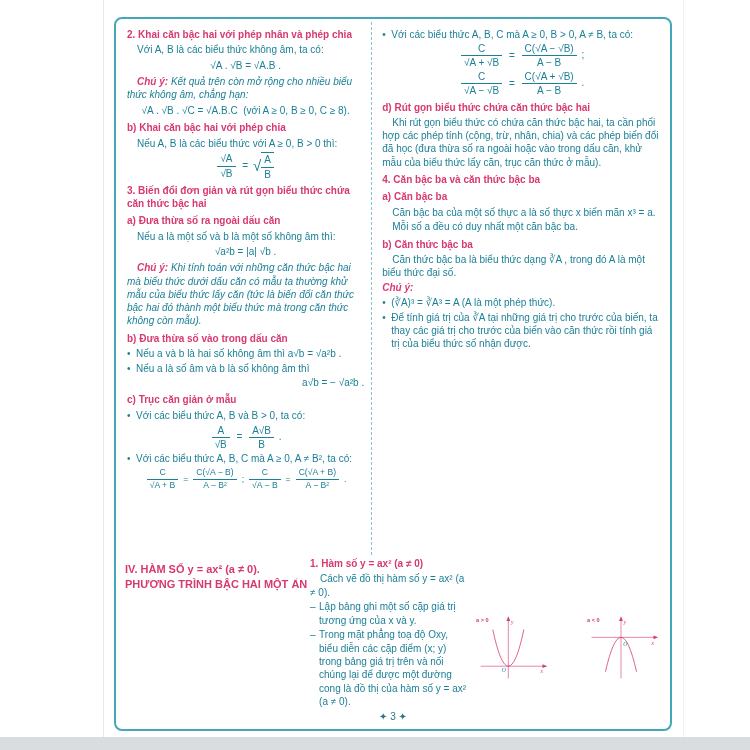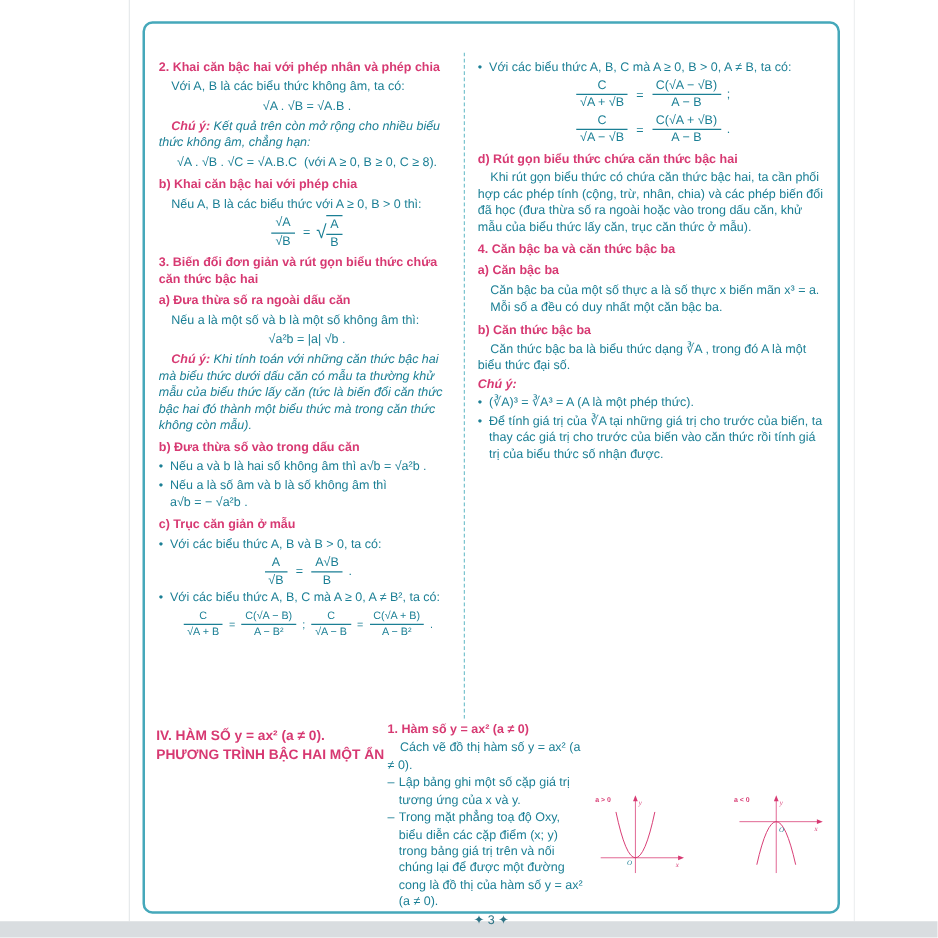--- a/index.html
+++ b/index.html
@@ -18,37 +18,37 @@
   .scan-bottom{position:absolute;left:0;bottom:0;width:750px;height:13px;background:#d9dde0;}
   .scan-left{position:absolute;left:103px;top:0;width:1px;height:737px;background:#e7eaec;}
   .scan-right{position:absolute;left:683px;top:0;width:1px;height:737px;background:#eef0f1;}
 
   .page-frame{
     position:absolute;left:114px;top:17px;width:558px;height:714px;
     border:2px solid var(--frame);border-radius:8px;background:#fff;
   }
   .content{
     position:absolute;left:121px;top:22px;width:544px;height:704px;
-    display:flex;flex-direction:column;font-size:10px;line-height:1.33;color:var(--teal);margin-top:20px;
+    display:flex;flex-direction:column;font-size:10px;line-height:1.33;color:var(--teal);
   }
   .columns{display:flex;height:536px;overflow:hidden;}
   .col{height:100%;}
   .col-left{width:46%;padding:4px 7px 0 6px;}
   .col-right{width:54%;padding:4px 4px 0 10px;border-left:1px dashed #7cc4cf;}
 
   .hd{font-weight:bold;color:var(--accent);margin:4px 0 2px;}
   .hd-top{margin-top:2px;}
   p{margin:1.5px 0;text-indent:10px;}
   .noindent{text-indent:0;}
   .note{font-style:italic;}
   .note-label{color:var(--accent);font-weight:bold;font-style:italic;}
   .bullet{display:flex;margin:1.5px 0;}
   .bullet .mark{flex:0 0 9px;}
   .bullet .btext{flex:1;}
-  .bullet .bformula{display:block;text-align:left;margin-top:1px;}
+  .bullet .bformula{display:block;text-align:right;margin-top:1px;}
 
   .formula{text-align:center;margin:2.5px 0;color:var(--teal);}
   .formula-row{display:flex;justify-content:center;align-items:center;gap:3px;flex-wrap:nowrap;}
   .tight{font-size:8.6px;}
   .frac{display:inline-block;vertical-align:middle;text-align:center;line-height:1.12;margin:0 2px;}
   .frac .num{display:block;border-bottom:1px solid currentColor;padding:0 3px 1px;}
   .frac .den{display:block;padding:1px 3px 0;}
   .radsign{font-size:15px;vertical-align:middle;margin-right:-2px;}
   .vinc .num{border-bottom:1px solid currentColor;}
   .vinc{border-top:1px solid currentColor;padding-top:1px;}

